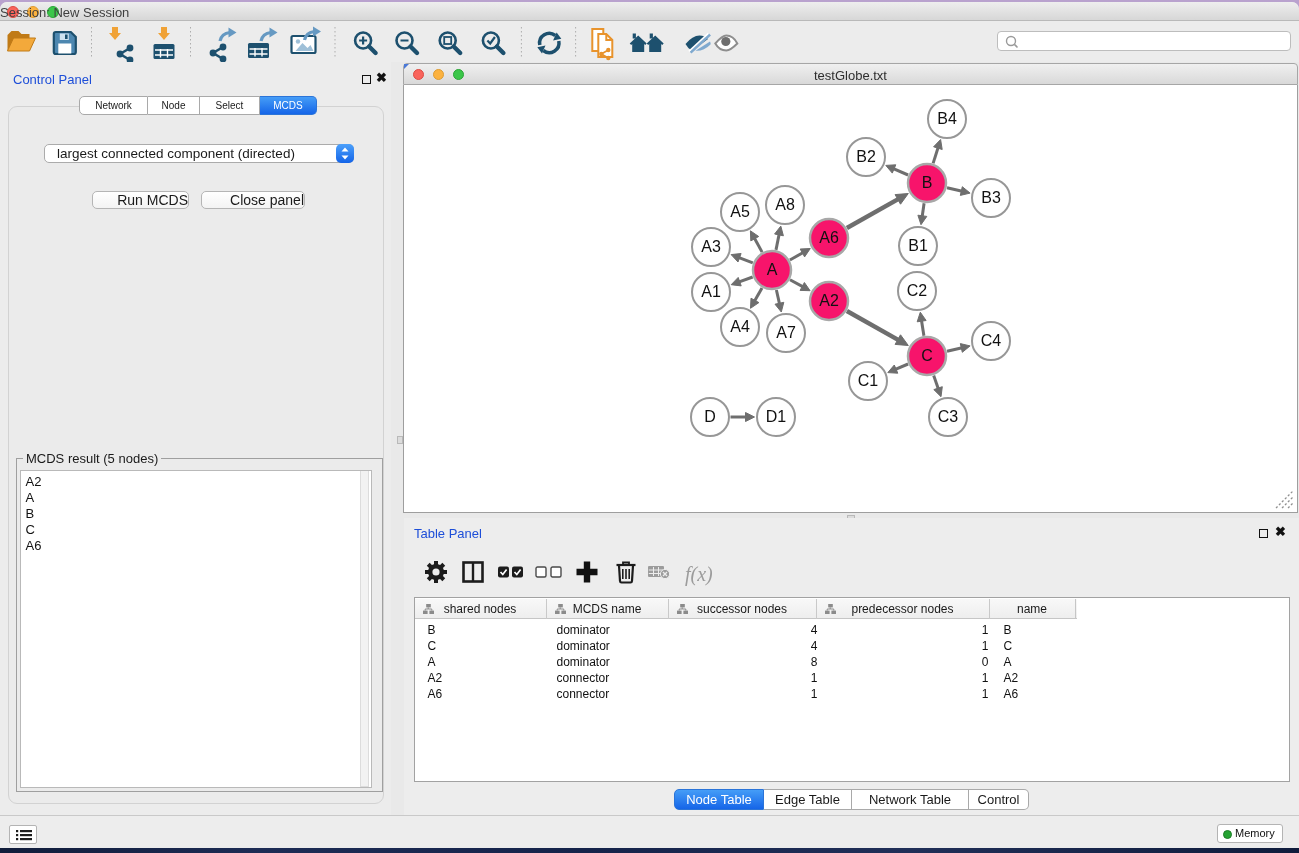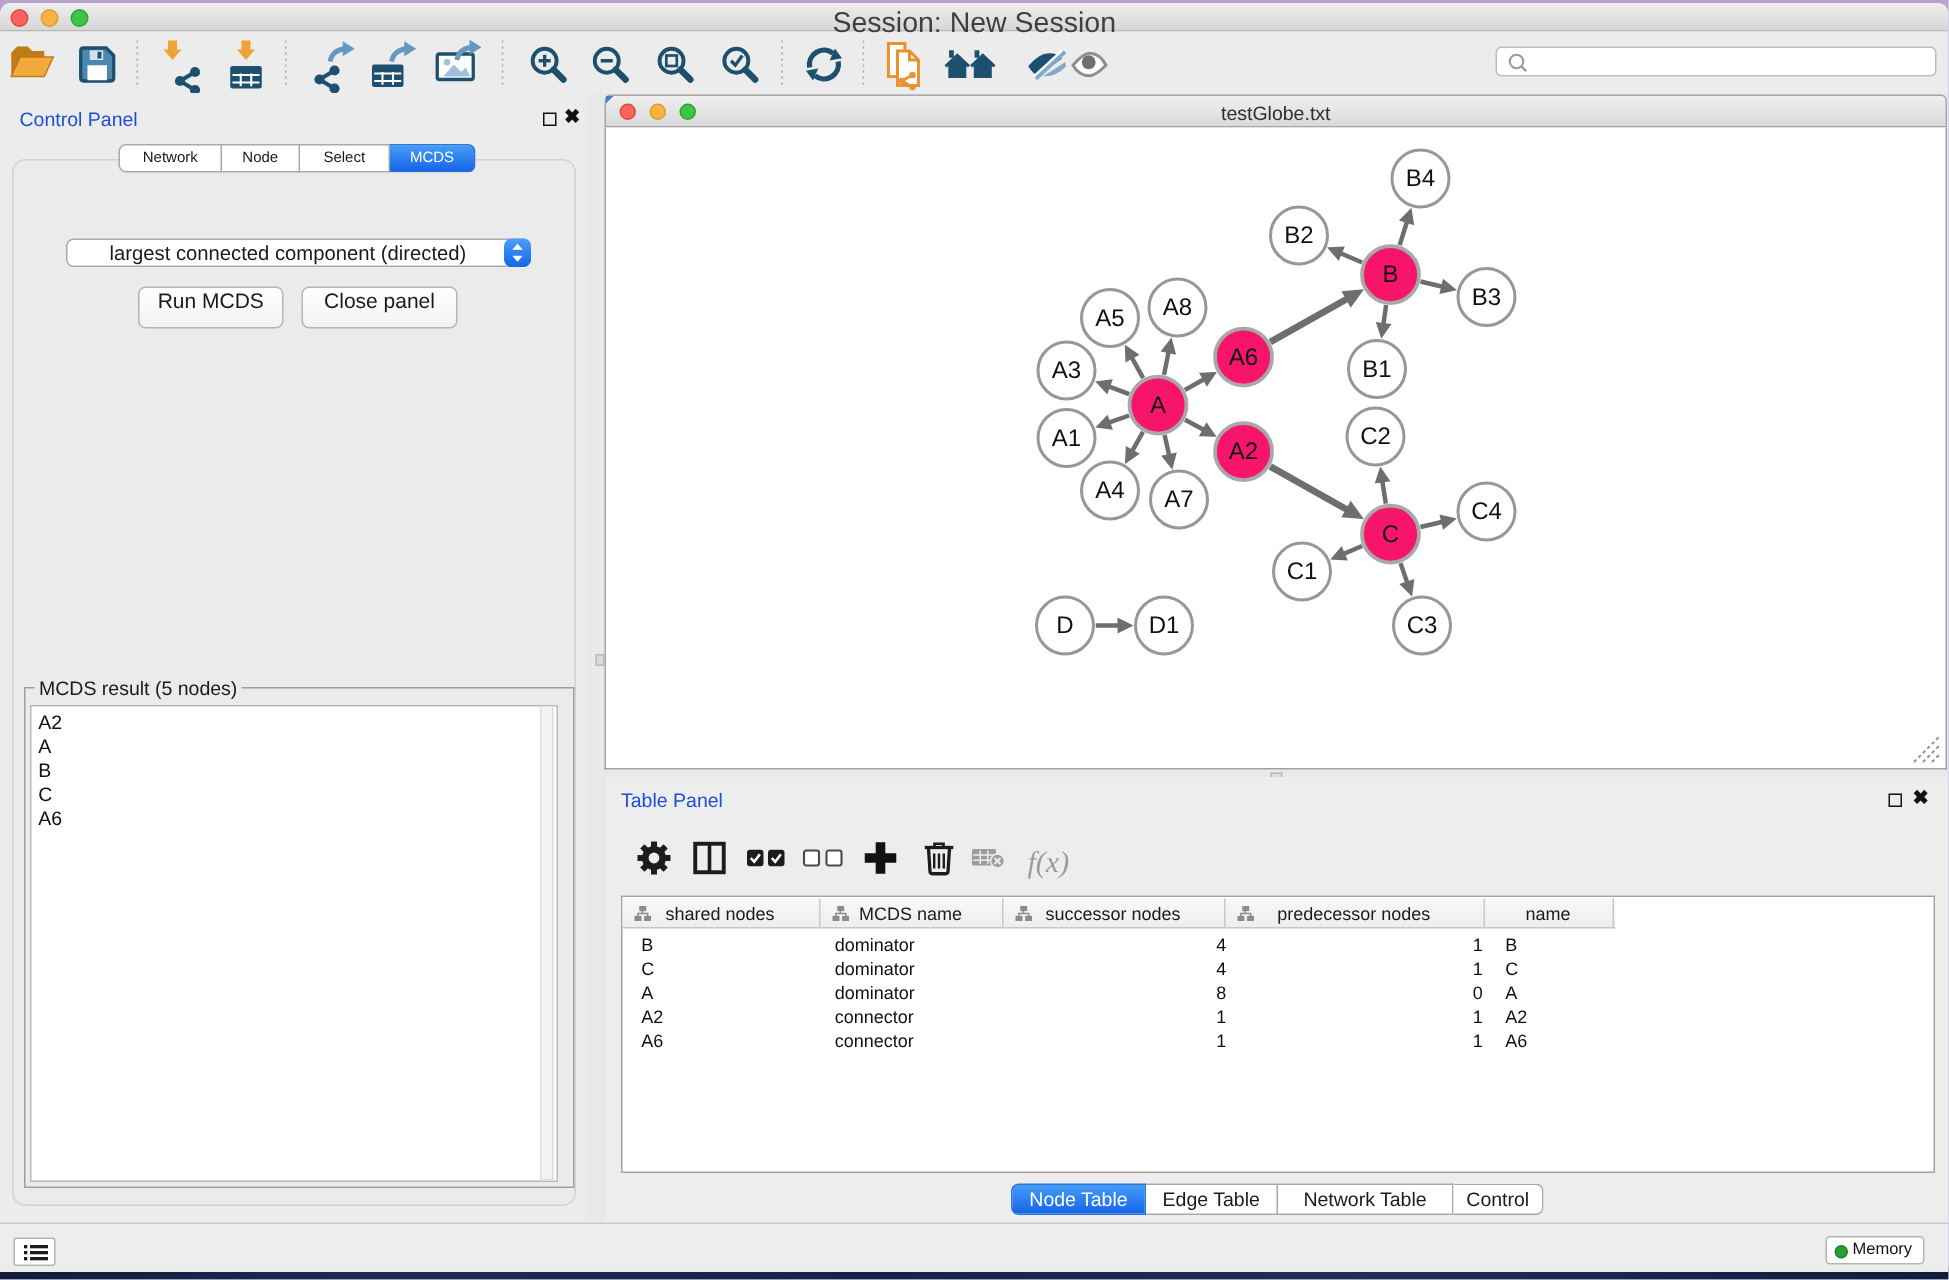--- a/index.html
+++ b/index.html
@@ -3,44 +3,44 @@
 *{margin:0;padding:0;box-sizing:border-box}
 body{width:1299px;height:853px;overflow:hidden;position:relative;
  font-family:"Liberation Sans",sans-serif;background:#b9a2ce}
 #wall{position:absolute;left:0;top:844px;width:1299px;height:9px;
  background:linear-gradient(90deg,#101c3a,#1d2c55 20%,#15234a 45%,#202f58 70%,#0f1c3c);border-top:1px solid #2e3d66}
 #win{position:absolute;left:0;top:2px;width:1299px;height:846px;background:#ececec;
  border-radius:7px 7px 0 0;overflow:hidden}
 #titlebar{position:absolute;left:0;top:0;width:100%;height:19px;
  background:linear-gradient(#eeeeee,#d7d7d7);border-bottom:1px solid #b9b9b9;border-radius:7px 7px 0 0}
 .tl{position:absolute;top:4px;width:12px;height:12px;border-radius:50%}
-#titlebar .title{position:absolute;width:100%;text-align:center;top:3px;font-size:19px;color:#3f3f3f}
+#titlebar .title{position:absolute;width:100%;text-align:left;top:3px;font-size:13px;color:#3f3f3f}
 #toolbar{position:absolute;left:0;top:20px;width:100%;height:40px;background:#ececec}
 #search{position:absolute;left:997px;top:9px;width:294px;height:20px;background:#fff;
  border:1px solid #bdbdbd;border-radius:4px}
 #main{position:absolute;left:0;top:60px;width:1299px;height:753px;background:#e9e9e9}
 #cpanel{position:absolute;left:0;top:0;width:391px;height:753px;background:#ececec}
 .panehdr{position:absolute;font-size:13px;color:#1d4ed8}
 .sqbtn{position:absolute;width:9px;height:9px;border:1.6px solid #111}
 .xbtn{position:absolute;font-size:13px;font-weight:bold;color:#111}
 #cpbody{position:absolute;left:8px;top:44px;width:376px;height:698px;background:#ebebeb;
  border:1px solid #d2d2d2;border-radius:9px}
 .tabs{position:absolute;display:flex;height:19px;font-size:10px;z-index:3}
 .tab{background:#fff;border:1px solid #a9a9a9;border-left:none;color:#1a1a1a;
  display:flex;align-items:center;justify-content:center}
 .tab.first{border-left:1px solid #a9a9a9;border-radius:5px 0 0 5px}
 .tab.last{border-radius:0 5px 5px 0}
 .tab.sel{background:linear-gradient(#459df7,#1565e8);color:#fff;border-color:#2b74d8}
 #optlabel{position:absolute;left:0;width:391px;text-align:center;top:75px;font-size:13px;color:#1a1a1a}
-#dropdown{position:absolute;left:44px;top:97px;width:310px;height:19px;background:#fff;
- border:1px solid #ababab;border-radius:5px;font-size:13.5px;color:#1a1a1a;line-height:17px;padding-left:28px}
+#dropdown{position:absolute;left:44px;top:82px;width:310px;height:19px;background:#fff;
+ border:1px solid #ababab;border-radius:5px;font-size:13.5px;color:#1a1a1a;line-height:17px;padding-left:12px}
 #ddcap{position:absolute;right:-1px;top:-1px;width:18px;height:19px;border-radius:5px;
  background:linear-gradient(#4ba0fb,#1464e8)}
-.btn{position:absolute;height:28px;background:linear-gradient(#ffffff,#f3f3f3);border:1px solid #b5b5b5;
- border-radius:5px;font-size:14px;color:#1a1a1a;text-align:center;line-height:16px}
+.btn{position:absolute;height:18px;background:linear-gradient(#ffffff,#f3f3f3);border:1px solid #b5b5b5;
+ border-radius:5px;font-size:14px;color:#1a1a1a;text-align:right;line-height:16px}
 #mcdsbox{position:absolute;left:16px;top:396px;width:367px;height:334px;border:1px solid #9f9f9f}
 #mcdslegend{position:absolute;left:6px;top:-8px;background:#ebebeb;padding:0 3px;font-size:13px;color:#1a1a1a}
 #mcdslist{position:absolute;left:2.5px;top:11px;width:352px;height:318px;background:#fff;
  border:1px solid #b9b9b9;font-size:13px;color:#111;padding:3px 0 0 5px;line-height:16px}
 #mcdssb{position:absolute;right:2px;top:0px;width:9px;height:316px;background:#f2f2f2;
  border:1px solid #dcdcdc;border-top:none}
 #netwin{position:absolute;left:403px;top:1px;width:895px;height:450px}
 #nettitle{position:absolute;left:0;top:0;width:100%;height:22px;background:linear-gradient(#f0f0f0,#d9d9d9);
  border:1px solid #a6a6a6;border-radius:4px 4px 0 0}
 #netcontent{position:absolute;left:0;top:22px;width:895px;height:428px;background:#fff;

